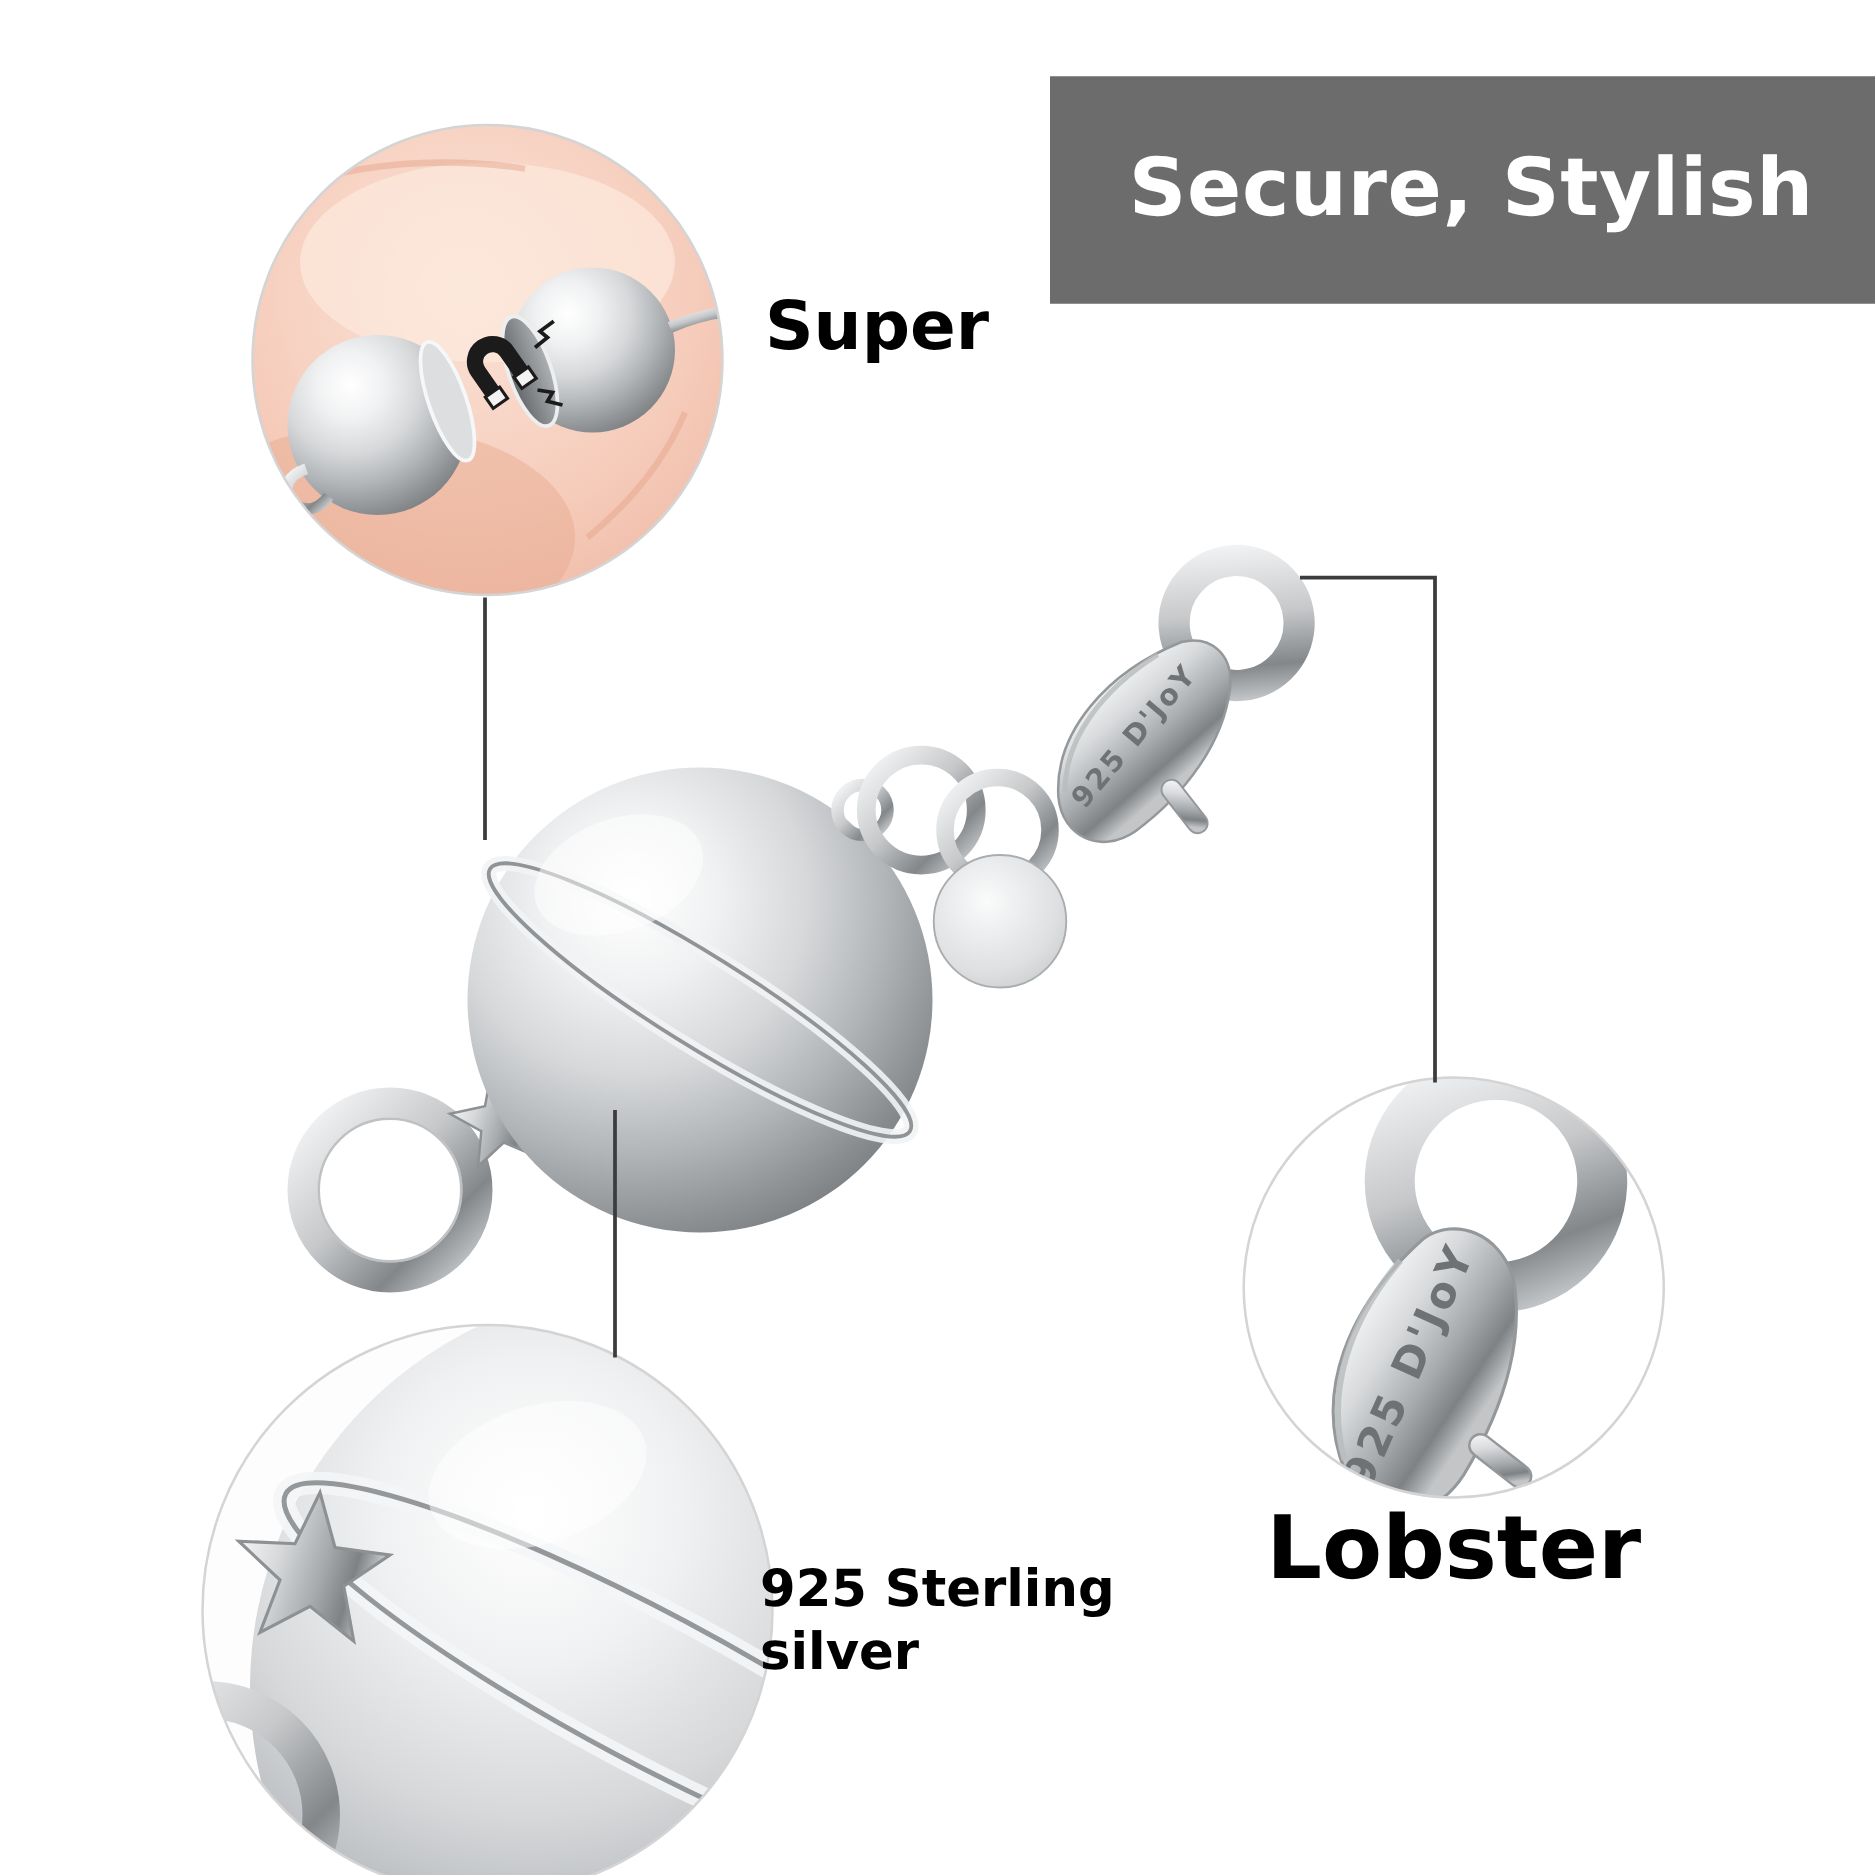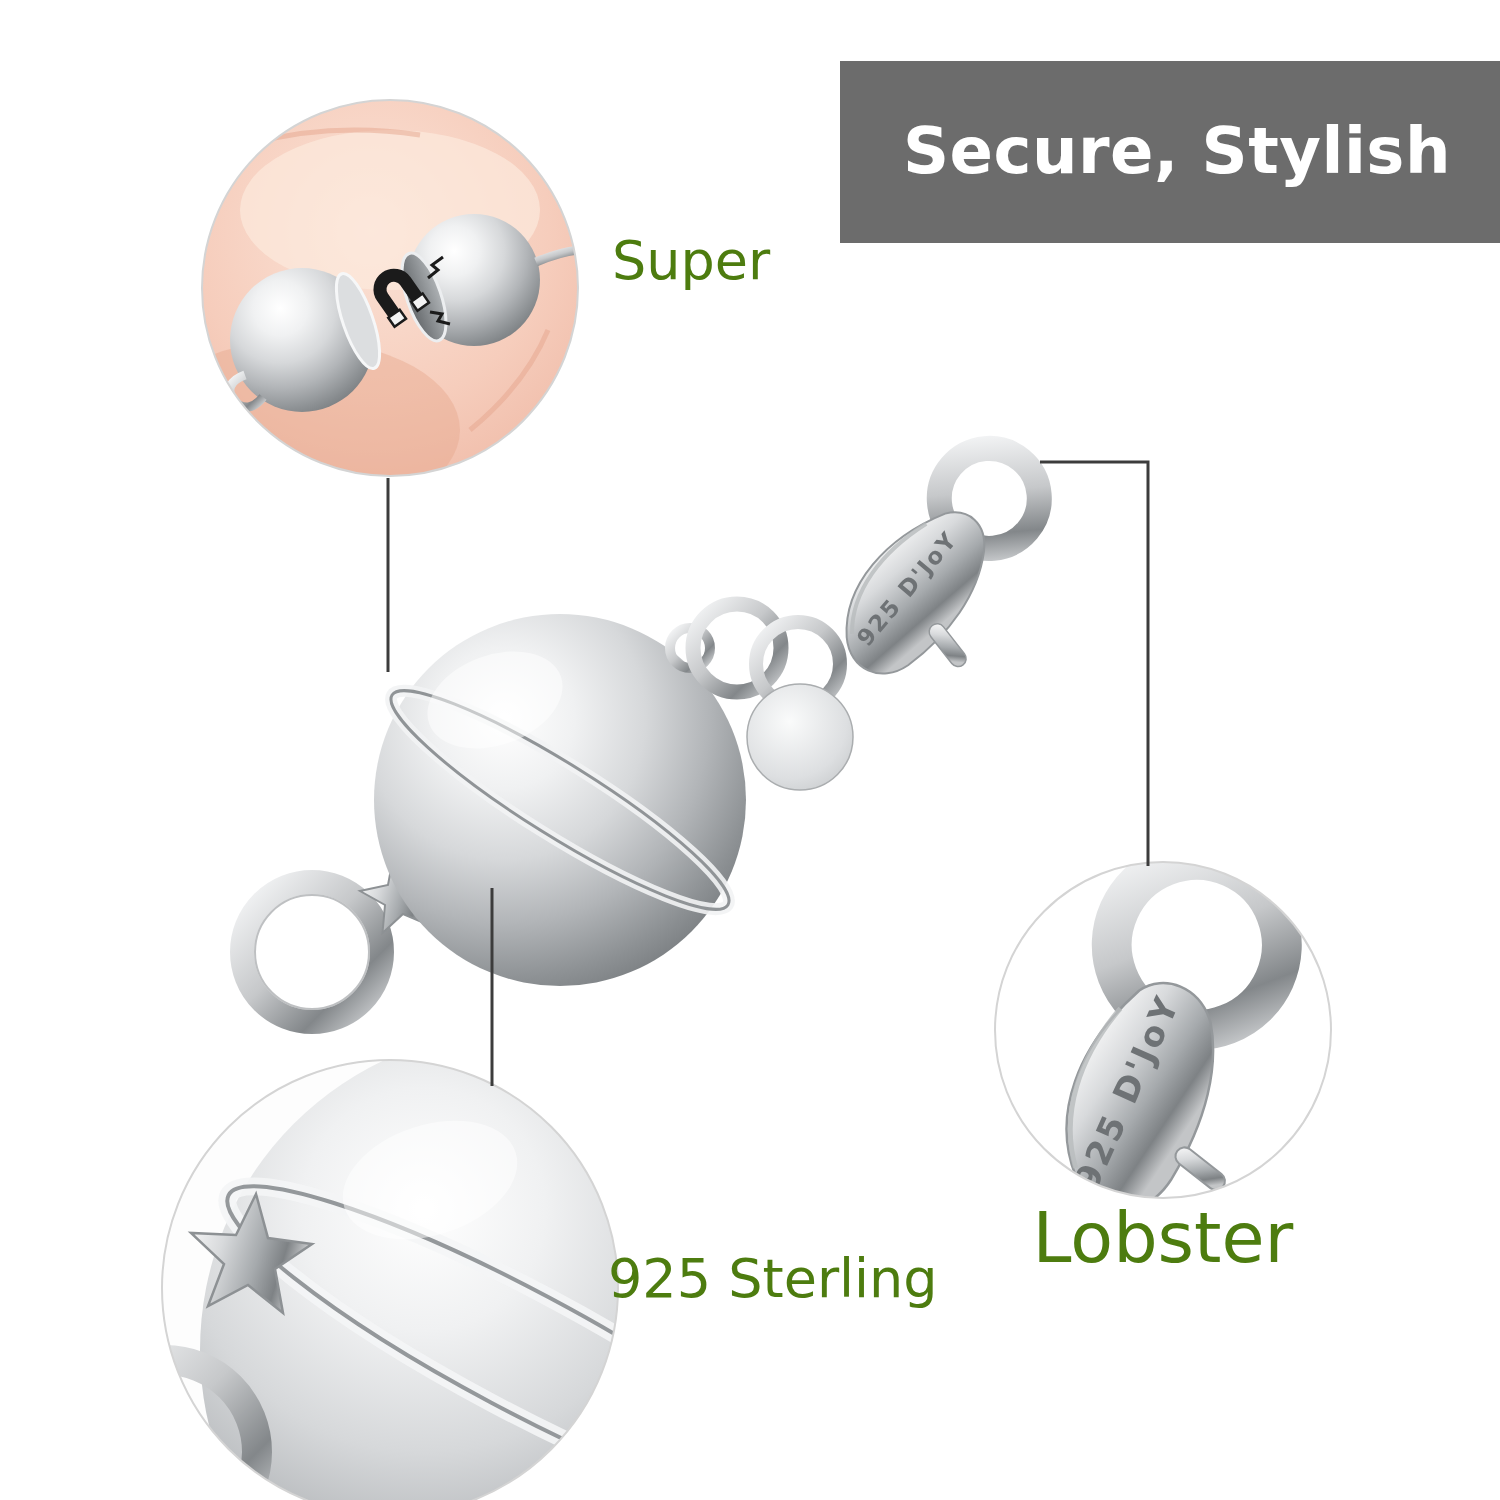--- a/index.html
+++ b/index.html
@@ -10,24 +10,24 @@
   svg.scene { position:absolute; left:0; top:0; width:1500px; height:1500px; }
   svg.scene text { font-family:"DejaVu Sans","Liberation Sans",sans-serif; font-weight:600; }
 
   .banner {
     position:absolute; left:840px; top:30px; width:674px; height:182px;
     background:#6c6c6c; color:#ffffff; display:flex; flex-direction:column;
     align-items:center; justify-content:center; text-align:center;
     font-size:64px; font-weight:600; line-height:1.3; letter-spacing:0.5px;margin-top:31px;
   }
   .label {
-    position:absolute; color:#4d7c0f; font-weight:400; line-height:1.22;
+    position:absolute; color:#000000; font-weight:700; line-height:1.22;
   }
   .label-magnetism { left:612px; top:228px; font-size:54px; }
-  .label-silver    { left:608px; top:1246px; font-size:54px; }
+  .label-silver    { left:608px; top:1246px; font-size:41px; }
   .label-lobster   { left:1013px; top:1196px; width:300px; font-size:70px; text-align:center; }
 </style>
 </head>
 <body>
 
 <div class="stage">
 
   <svg class="scene" viewBox="0 0 1500 1500">
     <defs>
       <radialGradient id="ballGrad" cx="0.35" cy="0.28" r="0.95">
@@ -174,19 +174,20 @@
   <div class="banner">
     <div>Secure, Stylish</div>
   </div>
 
   <div class="label label-magnetism">
     <div>Super</div>
   </div>
 
   <div class="label label-silver">
     <div>925 Sterling</div>
+    <div>silver</div>
   </div>
 
   <div class="label label-lobster">
     <div>Lobster</div>
   </div>
 
 </div>
 
 </body></html>

